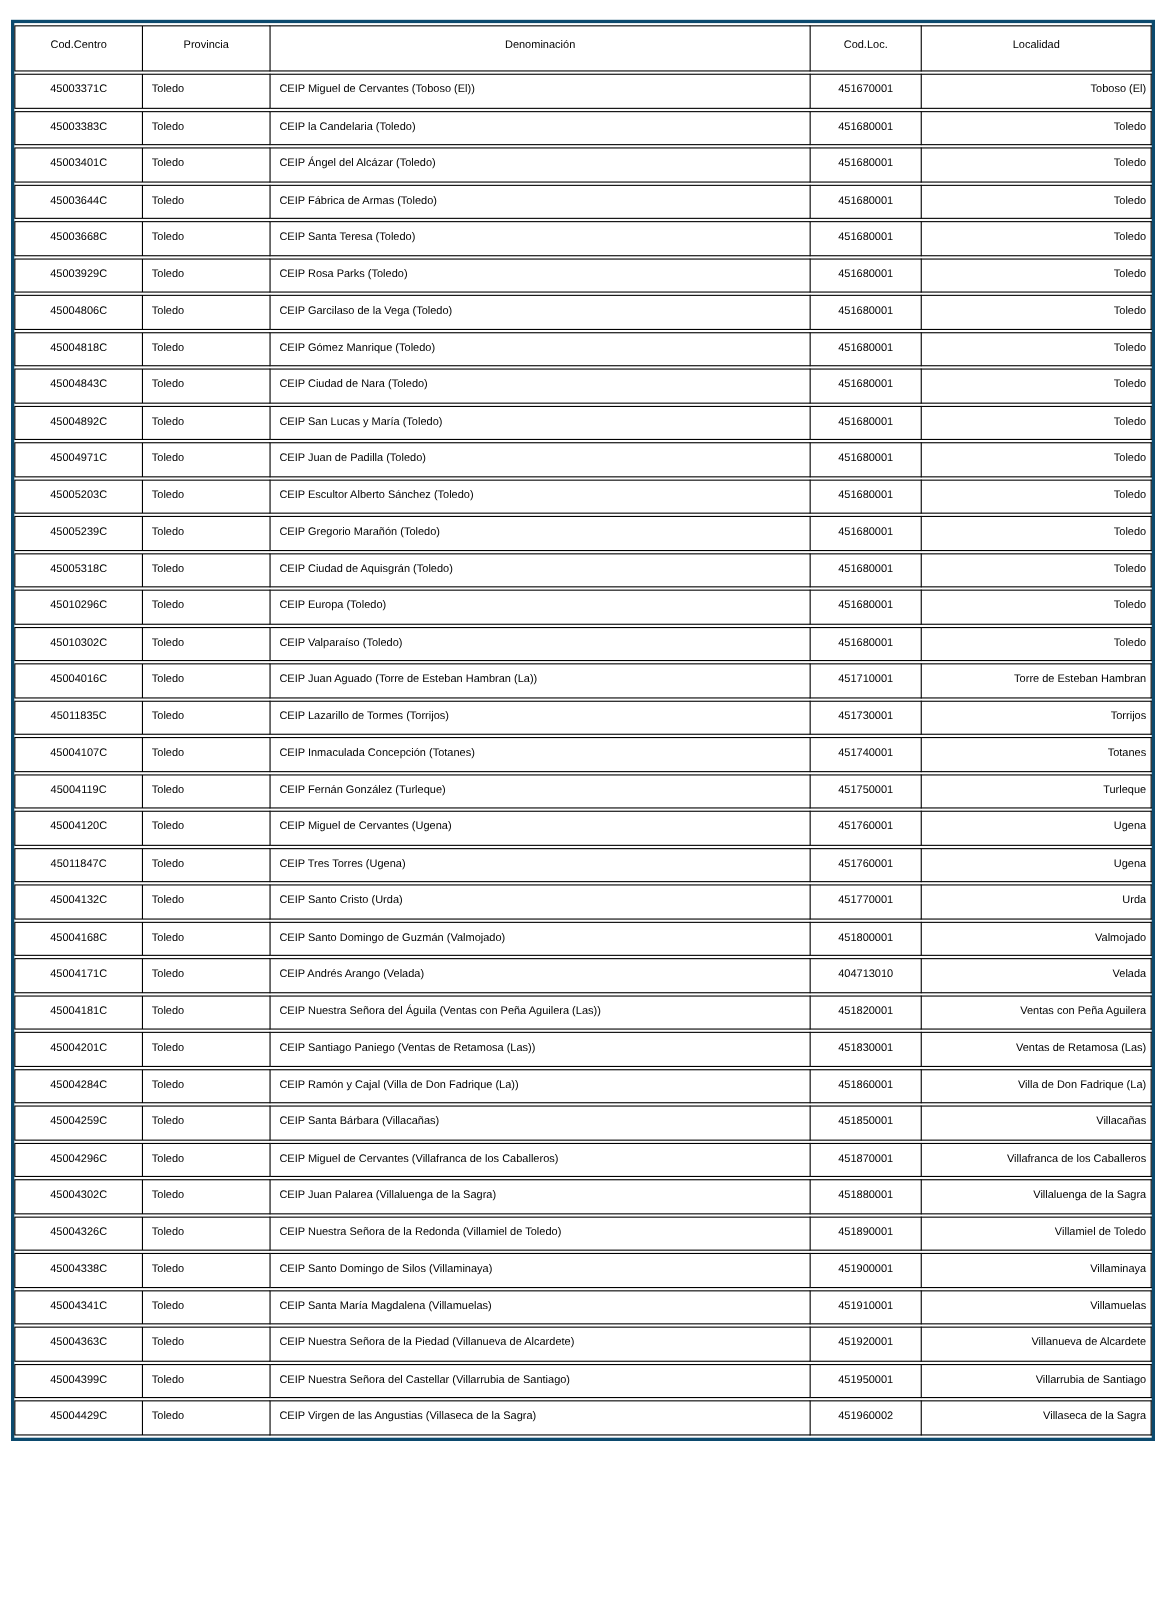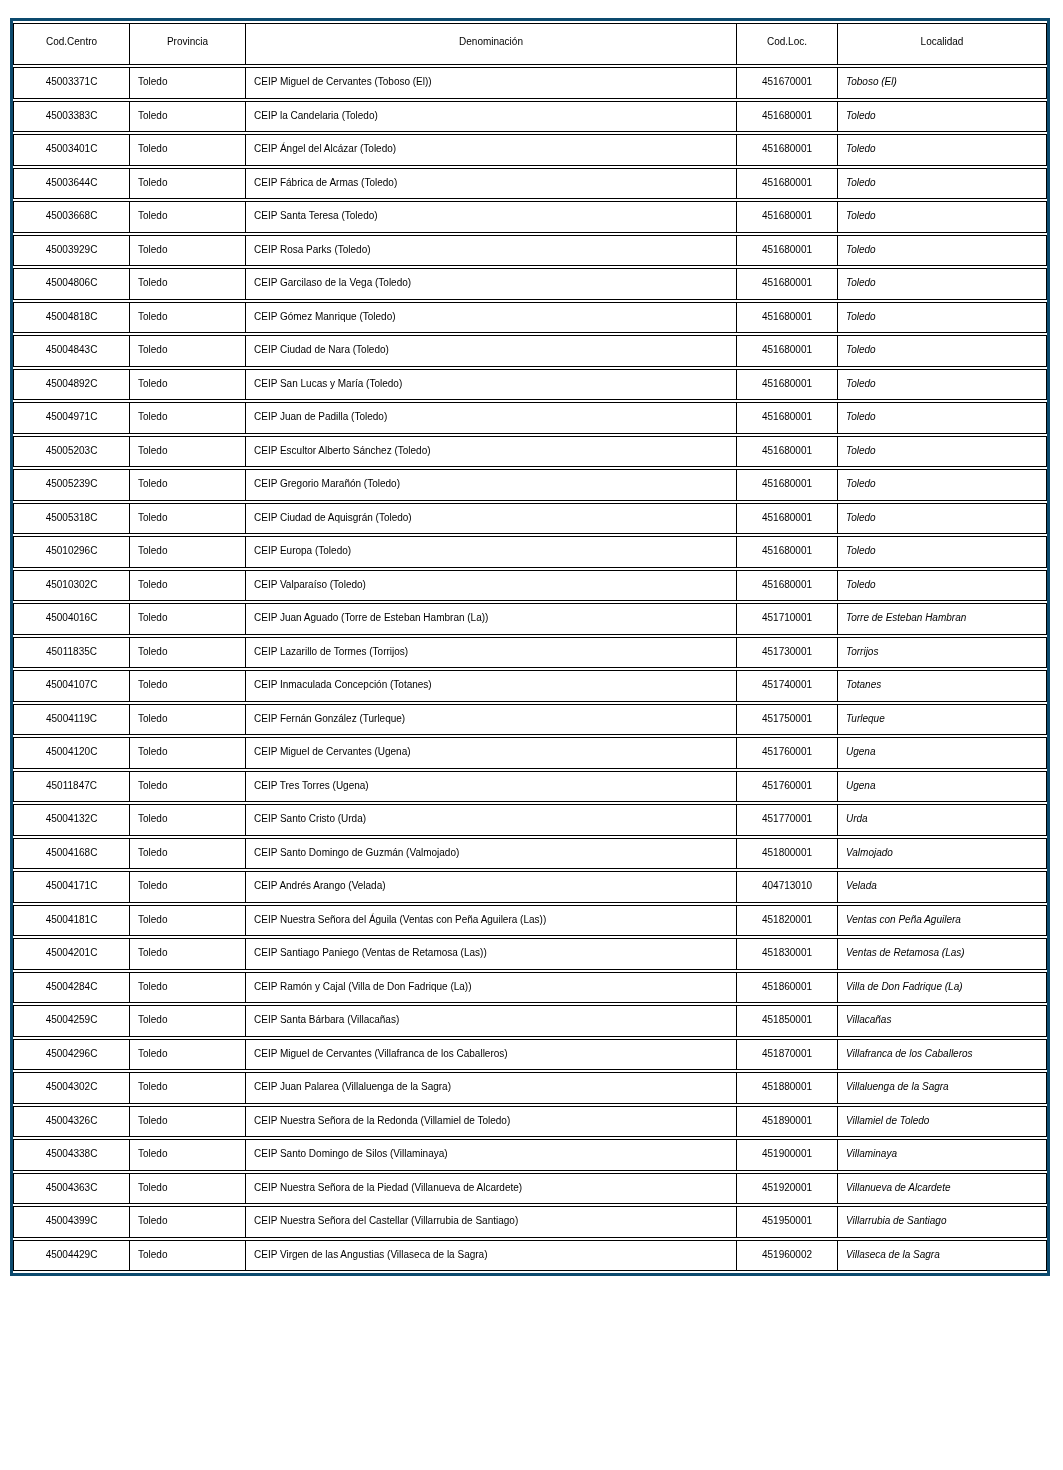--- a/index.html
+++ b/index.html
@@ -52,21 +52,21 @@
     text-align: center;
     padding-top: 9px;
   }
   tbody td {
     height: 24.5px;
   }
   td.col-0 { text-align: center; }
   td.col-1 { text-align: left; padding-left: 8px; }
   td.col-2 { text-align: left; padding-left: 8px; margin-left: 16px; }
   td.col-3 { text-align: center; }
-  td.col-4 { text-align: left; padding-left: 8px; font-style: italic; }
+  td.col-4 { text-align: right; padding-left: 8px; }
 </style>
 </head>
 <body>
 
 <div class="page">
   <table class="centros">
     <colgroup>
       <col class="c0">
         <col class="c1">
         <col class="c2">
@@ -308,20 +308,27 @@
           <td class="col-4">Villamiel de Toledo</td>
         </tr>
         <tr>
           <td class="col-0">45004338C</td>
           <td class="col-1">Toledo</td>
           <td class="col-2">CEIP Santo Domingo de Silos (Villaminaya)</td>
           <td class="col-3">451900001</td>
           <td class="col-4">Villaminaya</td>
         </tr>
         <tr>
+          <td class="col-0">45004341C</td>
+          <td class="col-1">Toledo</td>
+          <td class="col-2">CEIP Santa María Magdalena (Villamuelas)</td>
+          <td class="col-3">451910001</td>
+          <td class="col-4">Villamuelas</td>
+        </tr>
+        <tr>
           <td class="col-0">45004363C</td>
           <td class="col-1">Toledo</td>
           <td class="col-2">CEIP Nuestra Señora de la Piedad (Villanueva de Alcardete)</td>
           <td class="col-3">451920001</td>
           <td class="col-4">Villanueva de Alcardete</td>
         </tr>
         <tr>
           <td class="col-0">45004399C</td>
           <td class="col-1">Toledo</td>
           <td class="col-2">CEIP Nuestra Señora del Castellar (Villarrubia de Santiago)</td>

